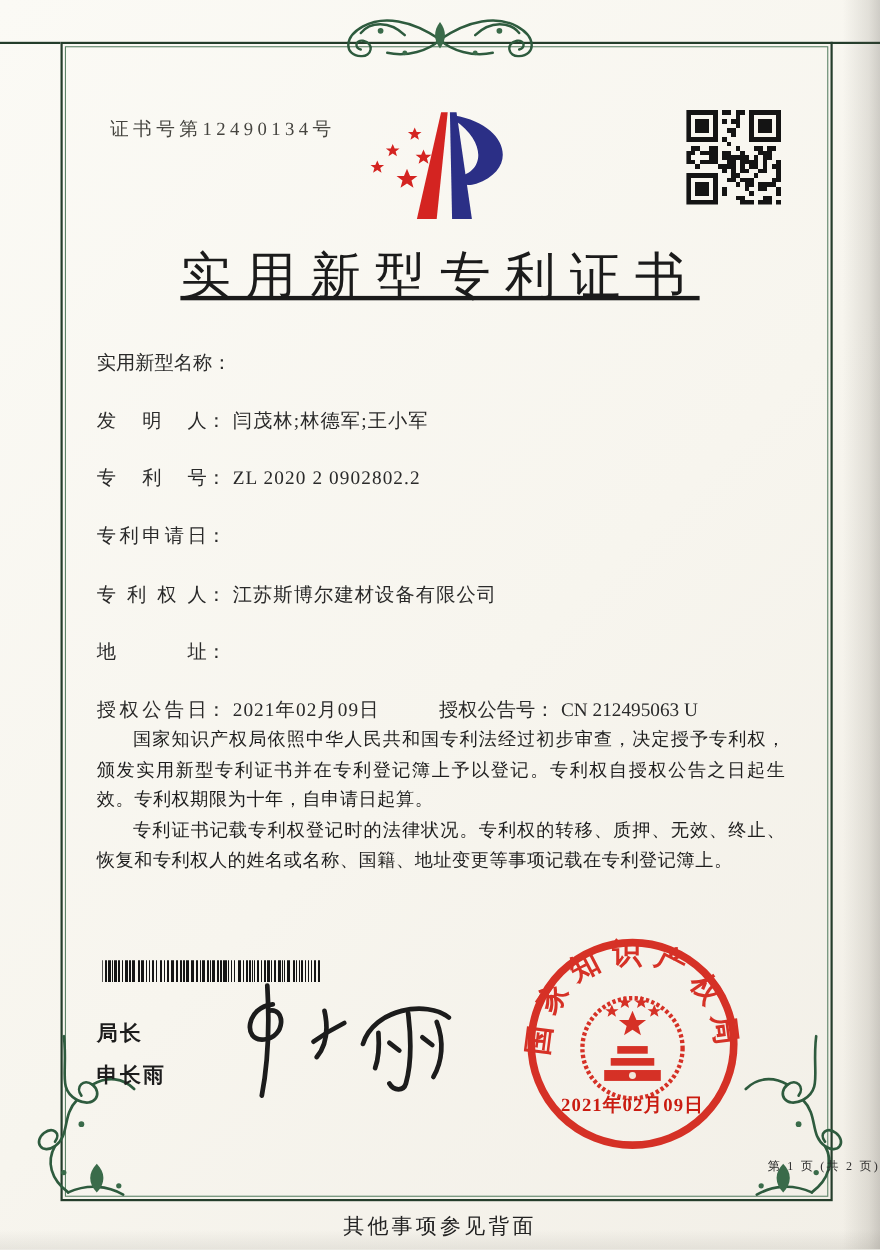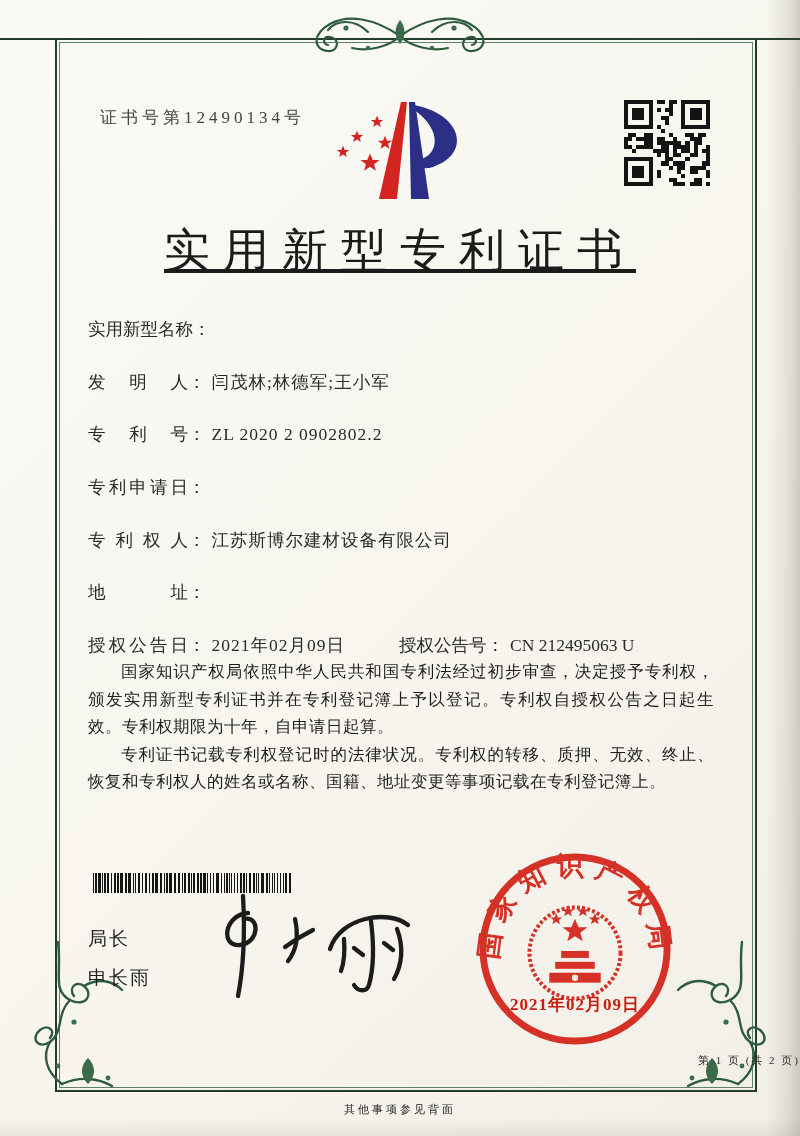--- a/index.html
+++ b/index.html
@@ -43,31 +43,31 @@
   .fpair2{display:flex;margin-left:54px;flex:0 0 auto;}
 
   .body-text{position:absolute;left:88px;top:658px;width:626px;font-size:16.5px;
     line-height:27.5px;color:#1e1e1e;text-align:justify;}
   .body-text p{margin:0;text-indent:2em;letter-spacing:.5px;}
 
   .barcode{position:absolute;left:93px;top:873px;width:202px;height:20px;}
 
   .signer{position:absolute;left:88px;top:926px;font-size:19px;color:#1d1d1d;
     font-family:"Liberation Sans","DejaVu Sans",sans-serif;}
-  .signer .t{margin-bottom:13px;letter-spacing:2px;}
+  .signer .t{margin-bottom:13px;letter-spacing:2px;font-weight:bold;}
   .signature{position:absolute;left:192px;top:893px;width:235px;height:108px;}
 
   .seal{position:absolute;left:476px;top:850px;width:198px;height:198px;opacity:.93;mix-blend-mode:multiply;}
   .seal-date{position:absolute;left:478px;top:993px;width:194px;text-align:center;
     color:#d31d12;font-size:17px;font-weight:bold;letter-spacing:1px;mix-blend-mode:multiply;}
 
   .page-num{position:absolute;left:0;top:1053px;width:100%;text-align:right;
     font-size:11px;color:#2d2d2d;letter-spacing:2px;}
   .footer-note{position:absolute;left:0;top:1102px;width:100%;text-align:center;
-    font-size:11px;color:#222;letter-spacing:3px;}
+    font-size:19px;color:#222;letter-spacing:3px;}
 </style>
 </head>
 <body>
 
 <div class="page">
 
   <div class="top-line-ext l"></div>
   <div class="top-line-ext r"></div>
 
   <div class="frame"></div>

